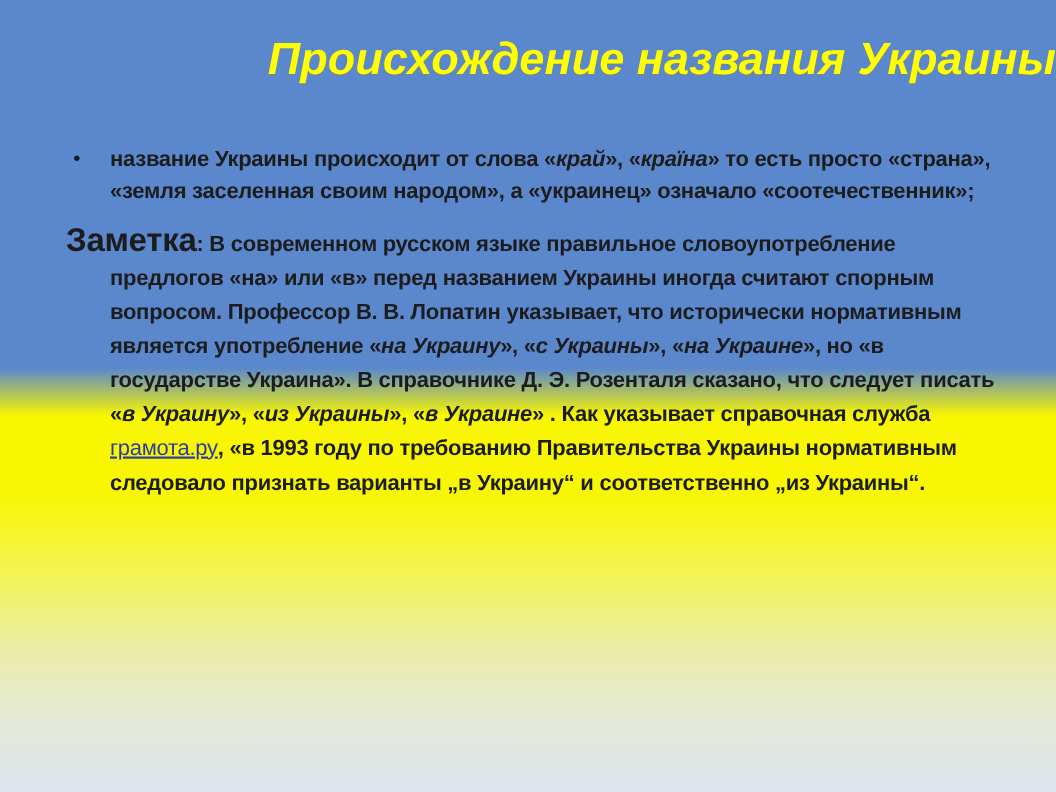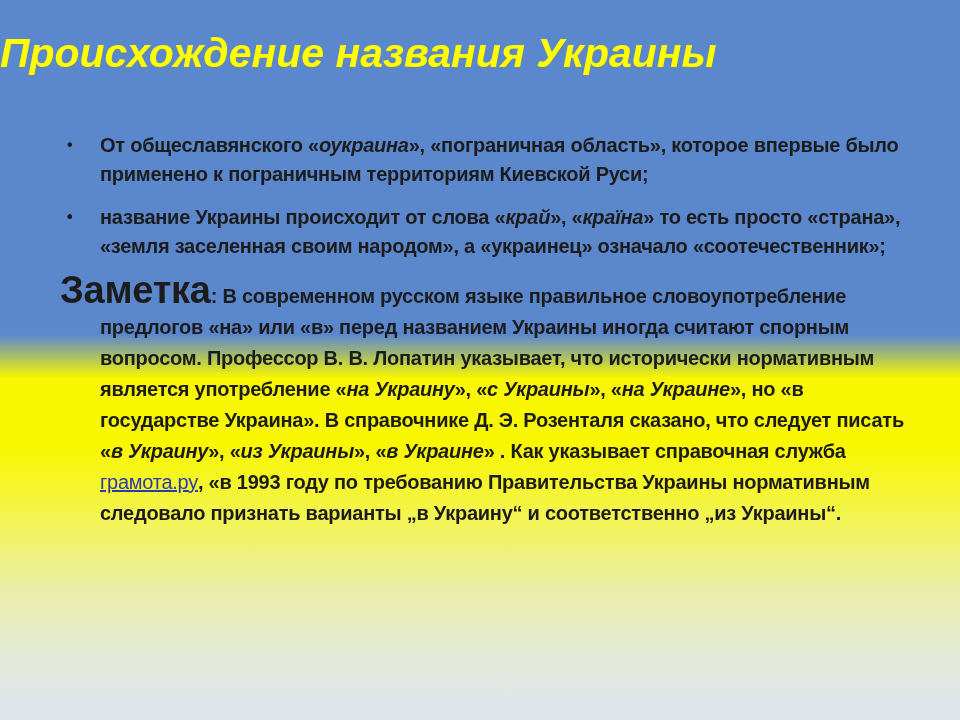--- a/index.html
+++ b/index.html
@@ -10,21 +10,21 @@
       var(--top-blue,#5b88cd) 0%,
       var(--top-blue,#5b88cd) 46.5%,
       var(--yellow,#f8f600) 52.5%,
       var(--yellow,#f8f600) 62%,
       #f3f452 72%,
       #eaeda8 82%,
       #e3e9d8 91%,
       var(--bottom-fade,#dde4ee) 100%);
   }
   .title {
-    text-align:left;
+    text-align:right;
     font-size:41px; line-height:52px;
     font-weight:bold; font-style:italic;
     color: var(--title,#ffff00);
     padding-top:27px;
     text-shadow: 0 1px 1px rgba(170,130,0,0.35);
   }
   .bullets { list-style:none; margin:52px 55px 0 60px; }
   .bullets li {
     position:relative; padding-left:40px; margin-bottom:14px;
     font-size:20px; font-weight:bold; line-height:29px;
@@ -33,27 +33,27 @@
   }
   .marker { position:absolute; left:7px; top:-1px; font-size:16px; }
   .it { font-style:italic; }
   .note {
     margin:12px 50px 0 60px;
     padding-left:40px; text-indent:-40px;
     font-size:20px; font-weight:bold; line-height:31px;
     letter-spacing:-0.25px;
     color: var(--body,#1c1c1c);
   }
-  .note-label { font-size:38px; }
+  .note-label { font-size:30px; }
   .link { color: var(--link,#2b3aad); text-decoration:underline; font-weight:normal; }
 </style>
 </head>
 <body>
 
 <div class="slide">
   <h1 class="title">Происхождение названия Украины</h1>
   <ul class="bullets">
-      <li><span class="marker">•</span><span><span>От общеславянского «</span><span class="it">оукраина</span><span>», «пограничная область», которое впервые было применено к пограничным территориям Киевской Руси;</span></span></li>
+      <li><span class="marker">•</span></li>
       <li><span class="marker">•</span></li>
       <li><span class="marker">•</span><span><span>название Украины происходит от слова «</span><span class="it">край</span><span>», «</span><span class="it">країна</span><span>» то есть просто «страна», «земля заселенная своим народом», а «украинец» означало «соотечественник»;</span></span></li>
     </ul>
   <p class="note"><span class="note-label">Заметка</span><span class="note-body"><span>: В современном русском языке правильное словоупотребление предлогов «на» или «в» перед названием Украины иногда считают спорным вопросом. Профессор В. В. Лопатин указывает, что исторически нормативным является употребление «</span><span class="it">на Украину</span><span>», «</span><span class="it">с Украины</span><span>», «</span><span class="it">на Украине</span><span>», но «в государстве Украина». В справочнике Д. Э. Розенталя сказано, что следует писать «</span><span class="it">в Украину</span><span>», «</span><span class="it">из Украины</span><span>», «</span><span class="it">в Украине</span><span>» . Как указывает справочная служба </span><a href="#" class="link">грамота.ру</a><span>, «в 1993 году по требованию Правительства Украины нормативным следовало признать варианты „в&nbsp;Украину“ и соответственно „из&nbsp;Украины“.</span></span></p>
 </div>
 
 </body></html>

